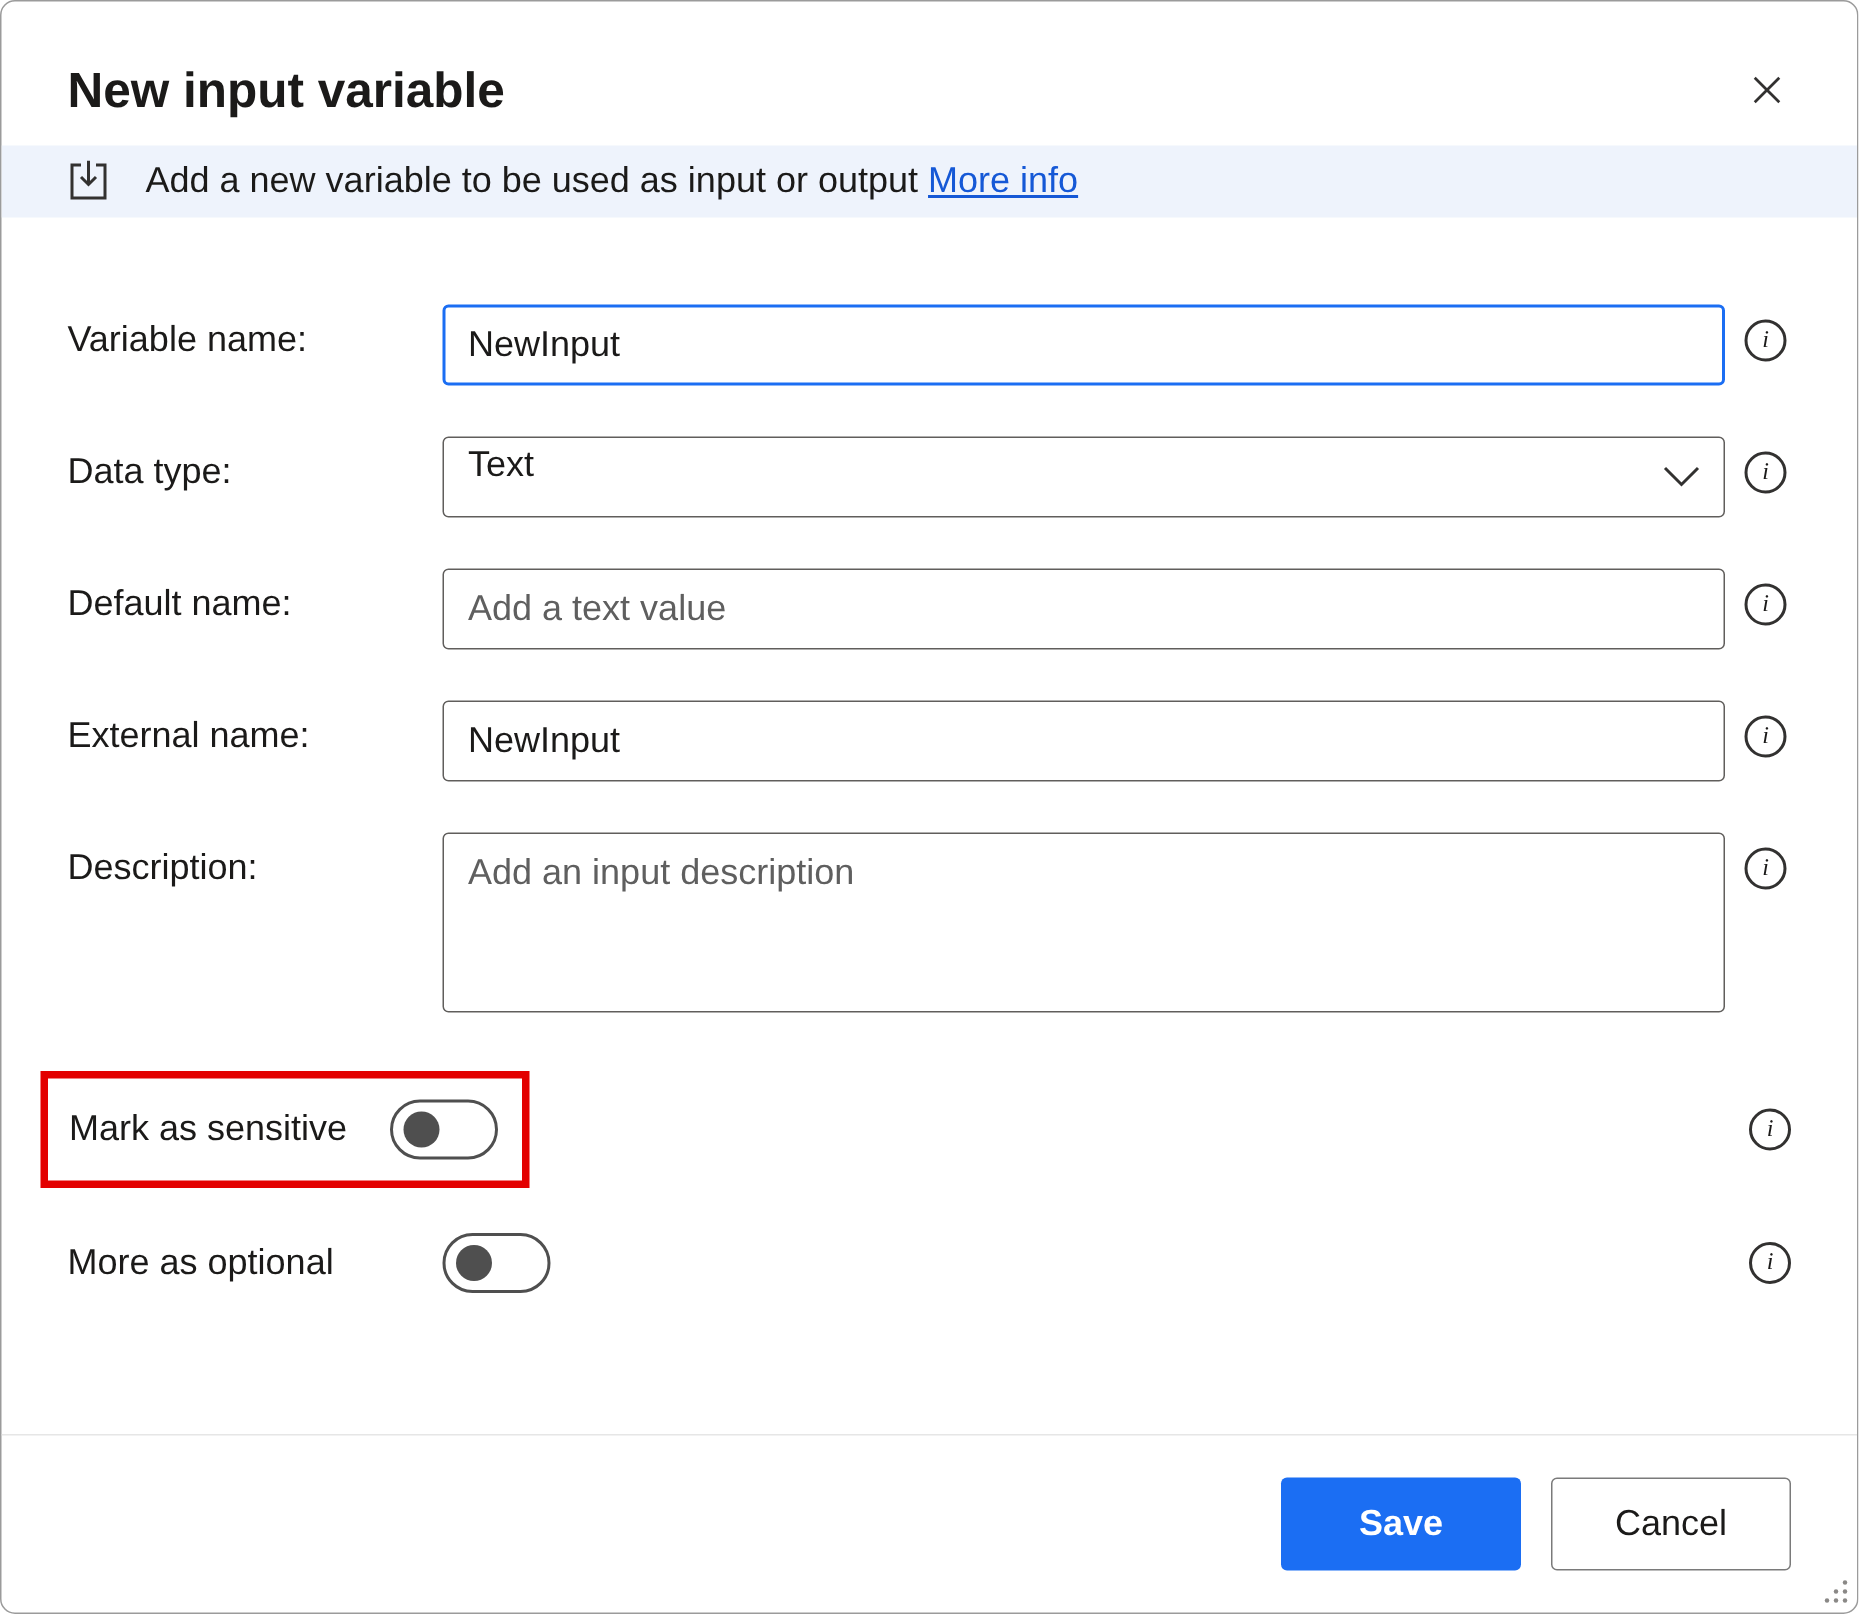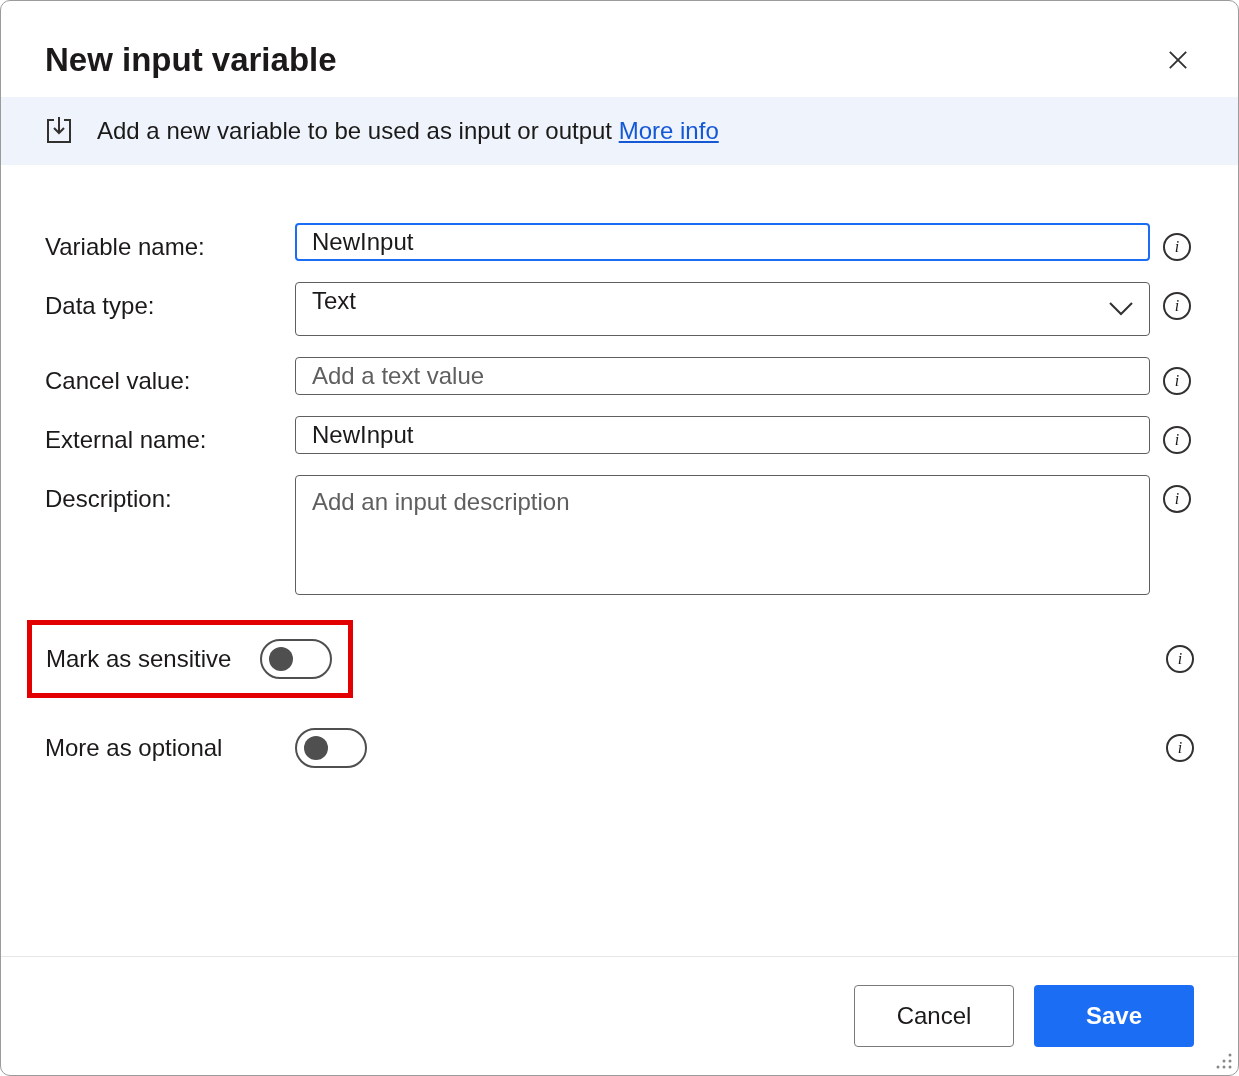--- a/index.html
+++ b/index.html
@@ -32,42 +32,42 @@
     width: 32px; height: 32px;
     display: inline-flex; align-items: center; justify-content: center;
     cursor: pointer;
     color: #323130;
     background: none; border: none;
   }
   .info-bar {
     display: flex;
     align-items: flex-start;
     gap: 24px;
-    padding: 20px 44px;
+    padding: 10px 44px;
     background: #eef3fc;
     font-size: 24px;
   }
   .info-bar .inp-icon {
     width: 28px; height: 28px;
     flex: 0 0 auto;
     stroke: #323130;
   }
   .info-bar .more-link {
     color: #1558d6;
     text-decoration: underline;
     cursor: pointer;
   }
   .form {
     padding: 58px 44px 0 44px;
   }
   .row {
     display: flex;
     align-items: flex-start;
     gap: 10px;
-    margin-bottom: 21px;
+    margin-bottom: 34px;
   }
   .row .lbl {
     width: 240px;
     padding-top: 10px;
     font-size: 24px;
     flex: 0 0 auto;
   }
   .row .ctrl {
     flex: 1 1 auto;
   }
@@ -87,21 +87,21 @@
     align-items: center; justify-content: center;
     font-size: 16px;
     font-family: Georgia, serif;
     font-style: italic;
     line-height: 1;
     cursor: pointer;
     background: #fff;
   }
   .text-input {
     width: 100%;
-    height: 38px;
+    height: 54px;
     padding: 0 16px;
     font-size: 24px;
     border: 1px solid #605e5c;
     border-radius: 4px;
     outline: none;
     font-family: inherit;
     color: #1b1a19;
     background: #fff;
   }
   .text-input::placeholder {
@@ -270,21 +270,21 @@
             <polyline points="2,2 13,13 24,2" fill="none" stroke="#323130" stroke-width="2"></polyline>
           </svg>
         </div>
       </div>
       <div class="info">
           <span class="info-icon">i</span>
         </div>
     </div>
 
     <div class="row">
-      <div class="lbl">Cancel value:</div>
+      <div class="lbl">Default name:</div>
       <div class="ctrl">
         <input class="text-input" type="text" placeholder="Add a text value" style="">
       </div>
       <div class="info">
           <span class="info-icon">i</span>
         </div>
     </div>
 
     <div class="row">
       <div class="lbl">External name:</div>
@@ -322,22 +322,22 @@
         <div class="toggle" role="switch" aria-checked="false">
           <div class="knob"></div>
         </div>
       </div>
       <div class="info"><span class="info-icon">i</span></div>
     </div>
 
   </div>
 
   <div class="footer">
+    <button class="btn btn-primary">Save</button>
     <button class="btn btn-secondary">Cancel</button>
-    <button class="btn btn-primary">Save</button>
   </div>
 
   <svg class="resize-grip" viewBox="0 0 22 22">
     <circle cx="18" cy="6" r="1.5" fill="#8a8886"></circle>
     <circle cx="12" cy="12" r="1.5" fill="#8a8886"></circle>
     <circle cx="18" cy="12" r="1.5" fill="#8a8886"></circle>
     <circle cx="6" cy="18" r="1.5" fill="#8a8886"></circle>
     <circle cx="12" cy="18" r="1.5" fill="#8a8886"></circle>
     <circle cx="18" cy="18" r="1.5" fill="#8a8886"></circle>
   </svg>

